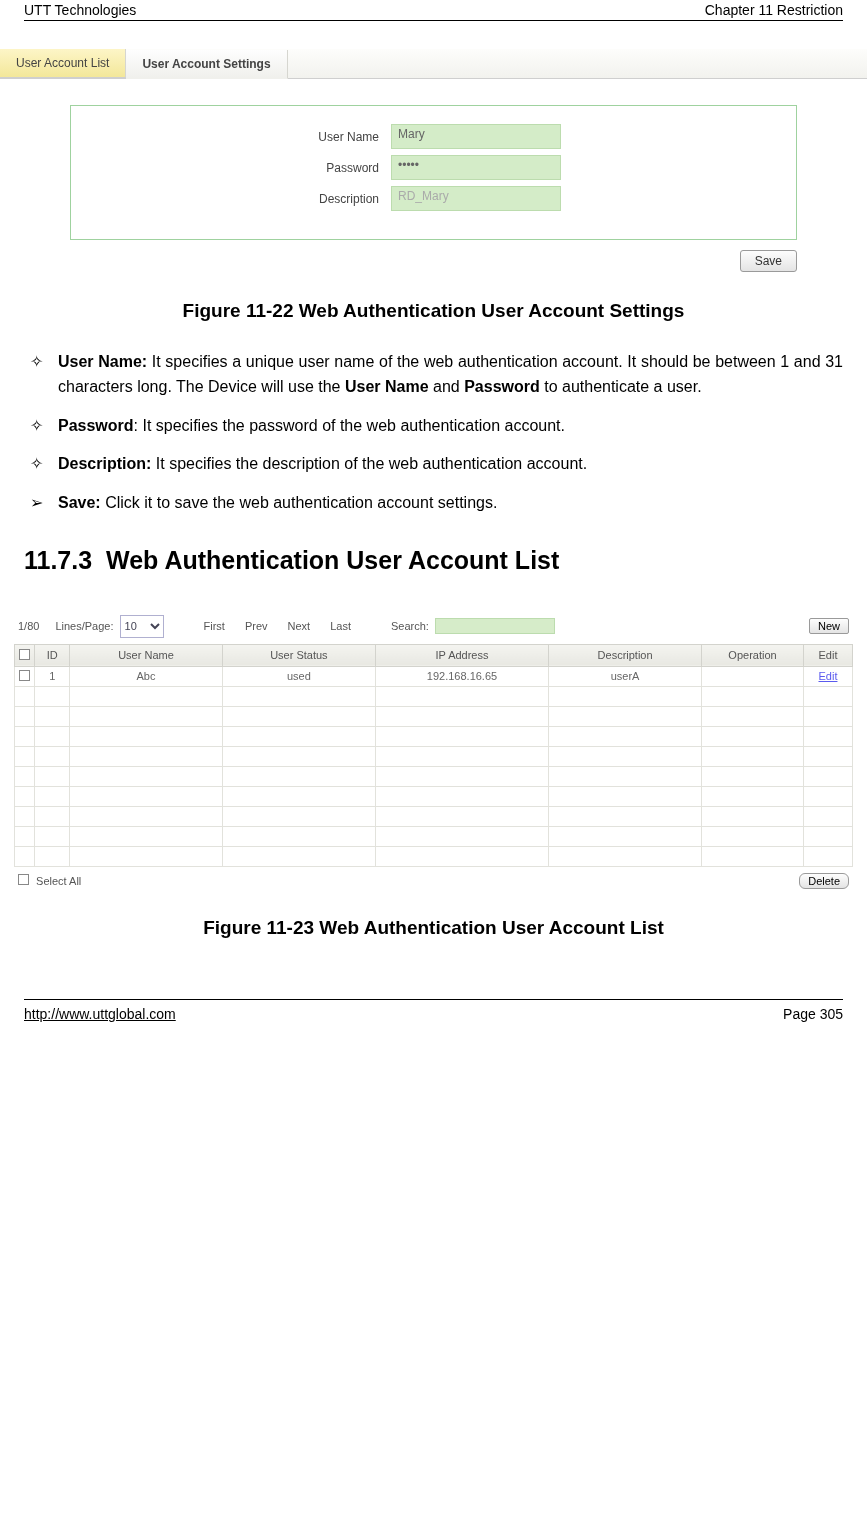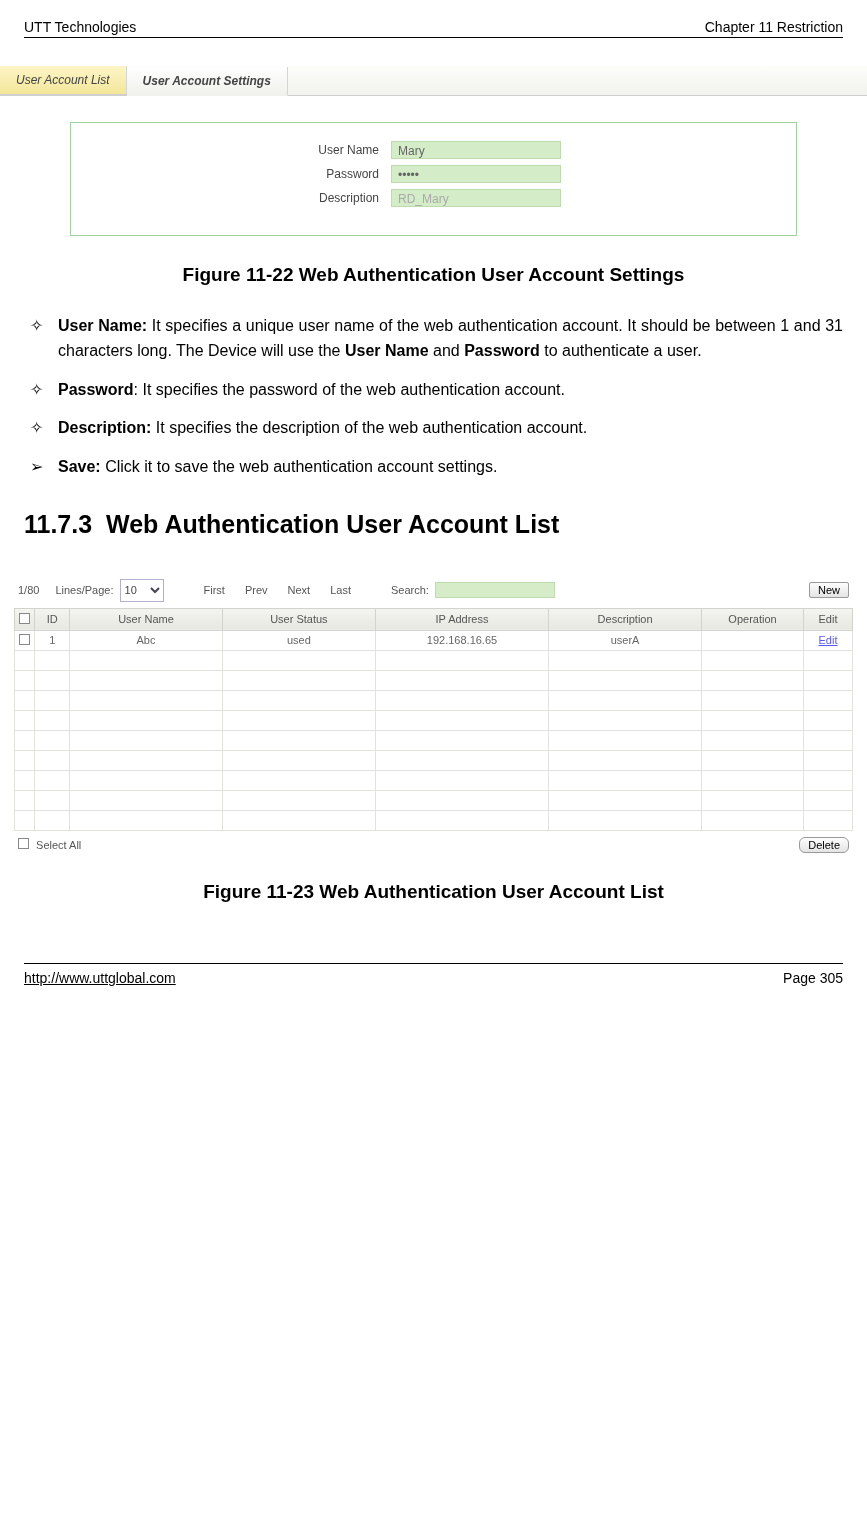--- a/index.html
+++ b/index.html
@@ -4,21 +4,21 @@
 <style>
   * { box-sizing: border-box; }
   body {
     font-family: Arial, Helvetica, sans-serif;
     margin: 0;
     background: #fff;
     color: #000;
     width: 867px;
   }
   .page {
-    padding: 17px 24px;
+    padding: 0 24px;
   }
   .header-row {
     display: flex;
     justify-content: space-between;
     font-size: 14px;
     padding: 2px 0 2px 0;
     border-bottom: 1.5px solid #000;
     margin-bottom: 28px;
   }
   .footer-row {
@@ -69,21 +69,20 @@
     align-items: flex-end;
     height: 30px;
     background: linear-gradient(#fdfdfb,#f2f2ee);
     border-bottom: 1px solid #cfcfcf;
   }
   .tab {
     font-size: 12px;
     padding: 7px 16px;
     border-right: 1px solid #d6d6d0;
     color: #444;
-    font-style: italic;
   }
   .tab.inactive {
     background: linear-gradient(#fdf5c7,#f3e79a);
     border-bottom: 1px solid #cfcfcf;
   }
   .tab.active {
     background: linear-gradient(#fefefe,#f0f0ec);
     font-weight: bold;
     border-bottom: 1px solid #f0f0ec;
     margin-bottom: -1px;
@@ -97,21 +96,21 @@
     display: flex;
     align-items: center;
     margin-bottom: 6px;
     font-size: 12px;
   }
   .form-row .lbl { width: 310px; text-align: right; padding-right: 12px; color:#444; }
   .form-row .val {
     width: 170px;
     background: #d4ecc8;
     border: 1px solid #bcdcae;
-    height: 18px;
+    height: 25px;
     line-height: 18px;
     padding: 0 6px;
     color: #666;
     font-size: 12px;
     font-family: Arial;
   }
   .save-wrap {
     display: flex;
     justify-content: flex-end;
     margin: 10px 70px 0 70px;
@@ -212,20 +211,23 @@
         <div class="val">Mary</div>
       </div>
       <div class="form-row">
         <div class="lbl">Password</div>
         <div class="val">•••••</div>
       </div>
       <div class="form-row">
         <div class="lbl">Description</div>
         <div class="val" style="color:#aaa;">RD_Mary</div>
       </div>
+    </div>
+    <div class="save-wrap">
+      <button class="save-btn">Save</button>
     </div>
   </div>
 
   <div class="fig-caption">Figure 11-22 Web Authentication User Account Settings</div>
 
   <ul class="bullets">
     <li>
       <span class="sym">✧</span>
       <span class="txt">
         <span class="bold">User Name:</span><span> It specifies a unique user name of the web authentication account. It should be between 1 and 31 characters long. The Device will use the </span><span class="bold">User Name</span><span> and </span><span class="bold">Password</span><span> to authenticate a user.</span>

